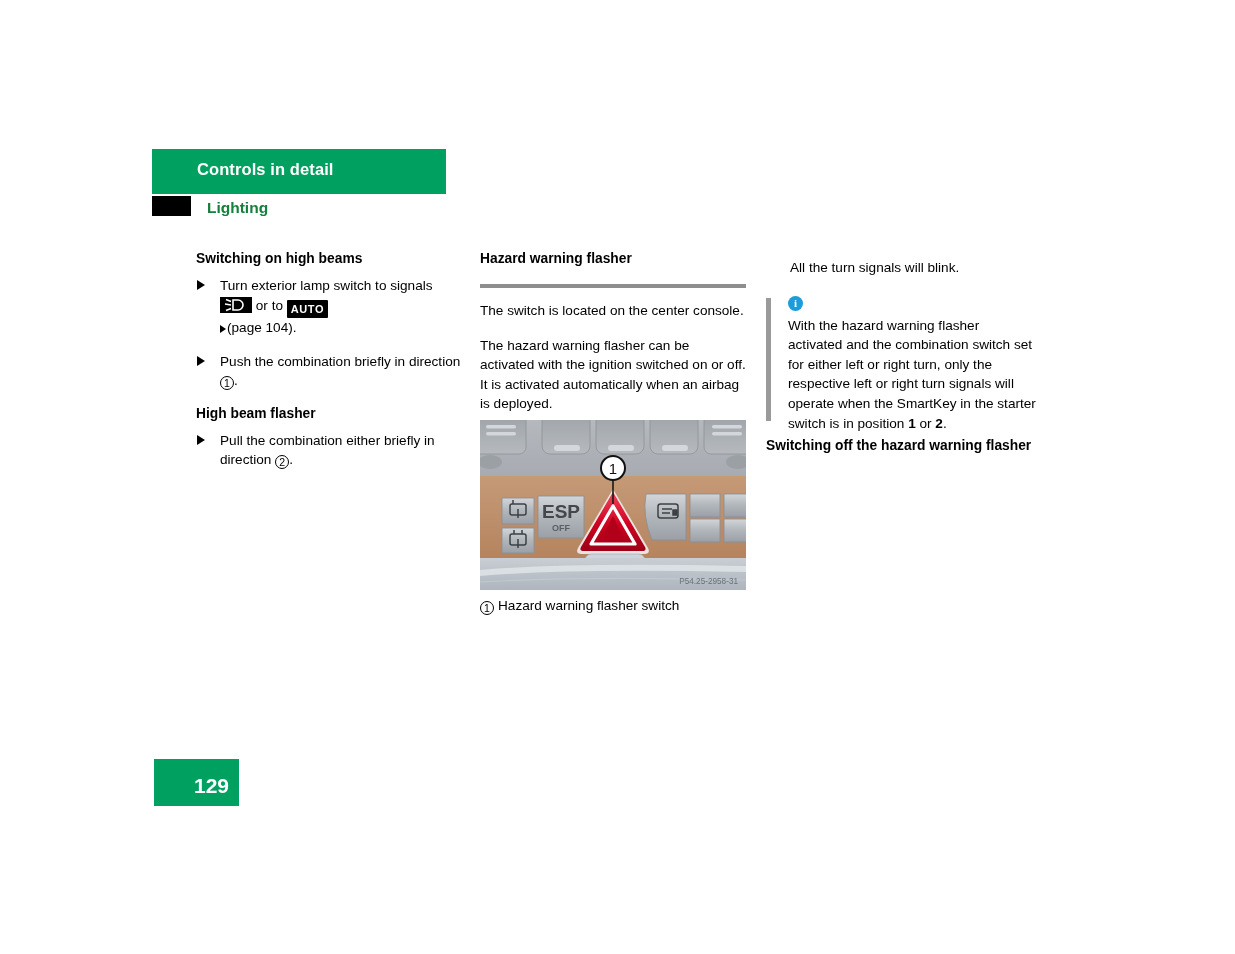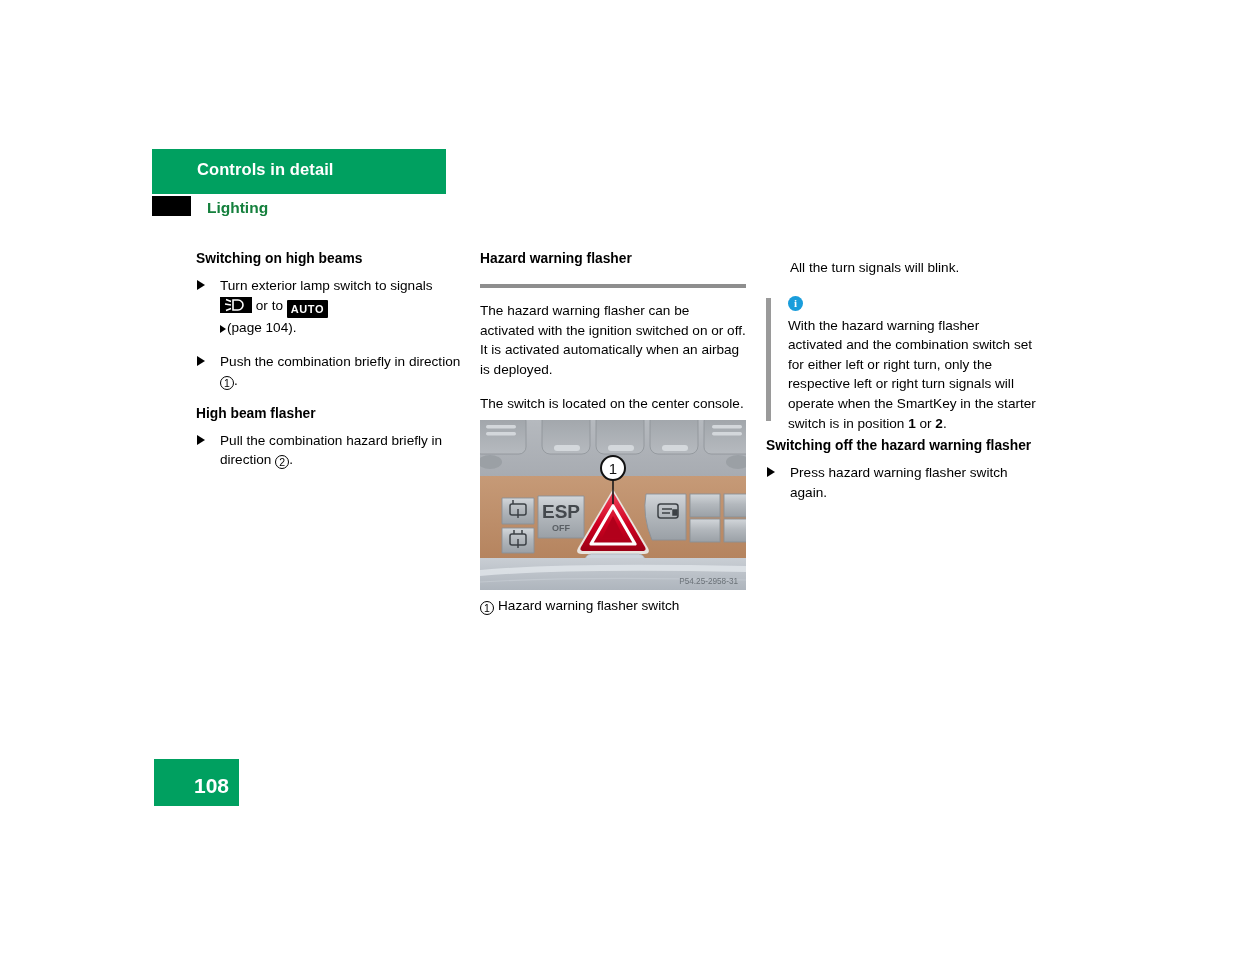--- a/index.html
+++ b/index.html
@@ -226,30 +226,30 @@
     <span class="tri"></span>
     <span>Push the combination briefly in direction</span>
     <span class="circnum">1</span>.
   </div>
 
 
   <h3 class="sub spaced">High beam flasher</h3>
 
   <div class="step">
     <span class="tri"></span>
-    <span>Pull the combination hazard briefly in direction</span>
+    <span>Pull the combination either briefly in direction</span>
     <span class="circnum">2</span>.
   </div>
 </div>
 
 <div class="column" id="col-mid">
   <h3 class="sub" style="margin-bottom:16px">Hazard warning flasher</h3>
   <div class="rule"></div>
+  <p class="body">The switch is located on the center console.</p>
   <p class="body">The hazard warning flasher can be activated with the ignition switched on or off. It is activated automatically when an airbag is deployed.</p>
-  <p class="body">The switch is located on the center console.</p>
 </div>
 
 <div id="figure">
   <svg width="266" height="170" viewBox="0 0 266 170">
     <defs>
       <linearGradient id="gTop" x1="0" y1="0" x2="0" y2="1">
         <stop offset="0%" stop-color="#b5b9be"></stop>
         <stop offset="100%" stop-color="#a7abb1"></stop>
       </linearGradient>
       <linearGradient id="gWood" x1="0" y1="0" x2="0" y2="1">
@@ -367,21 +367,17 @@
   <div class="step-note">All the turn signals will blink.</div>
 
   <div id="note">
     <div class="note-bar"></div>
     <div class="info-icon">i</div>
     <p><span>With the hazard warning flasher activated and the combination switch set for either left or right turn, only the respective left or right turn signals will operate when the SmartKey in the starter switch is in position</span> <b>1</b> <span>or</span> <b>2</b><span>.</span></p>
   </div>
 
   <h3 class="sub spaced">Switching off the hazard warning flasher</h3>
 
-  <div class="step">
-    <span class="tri"></span>
-    <span>Press hazard warning flasher switch again.</span>
-  </div>
 </div>
 
 <div id="footer-page">
-  <span class="pagenum">108</span>
+  <span class="pagenum">129</span>
 </div>
 
 </body></html>

